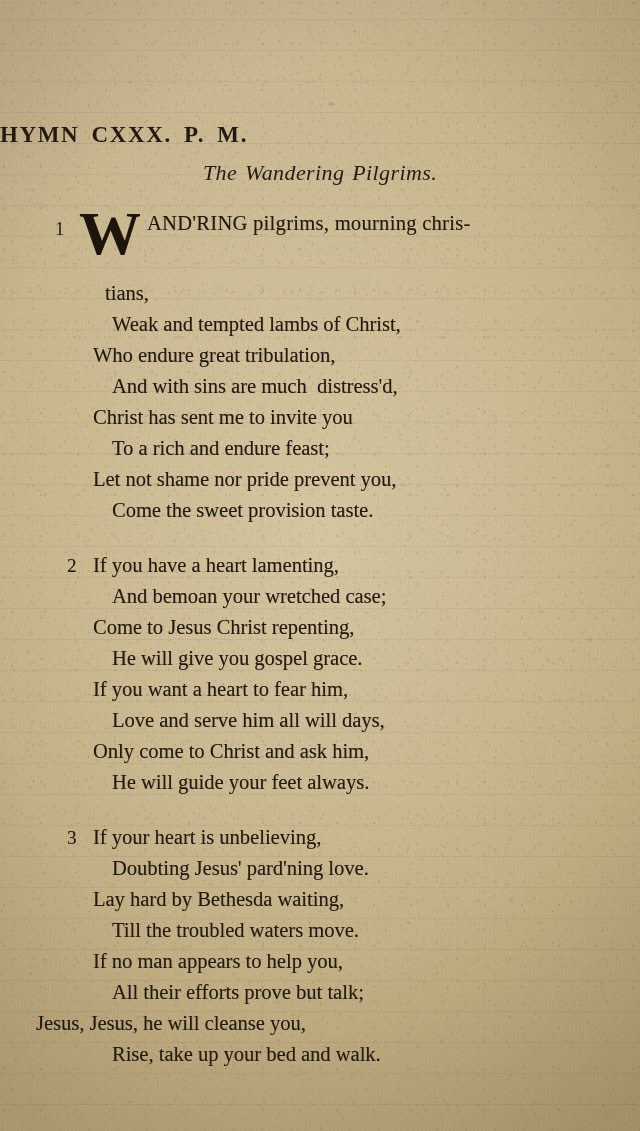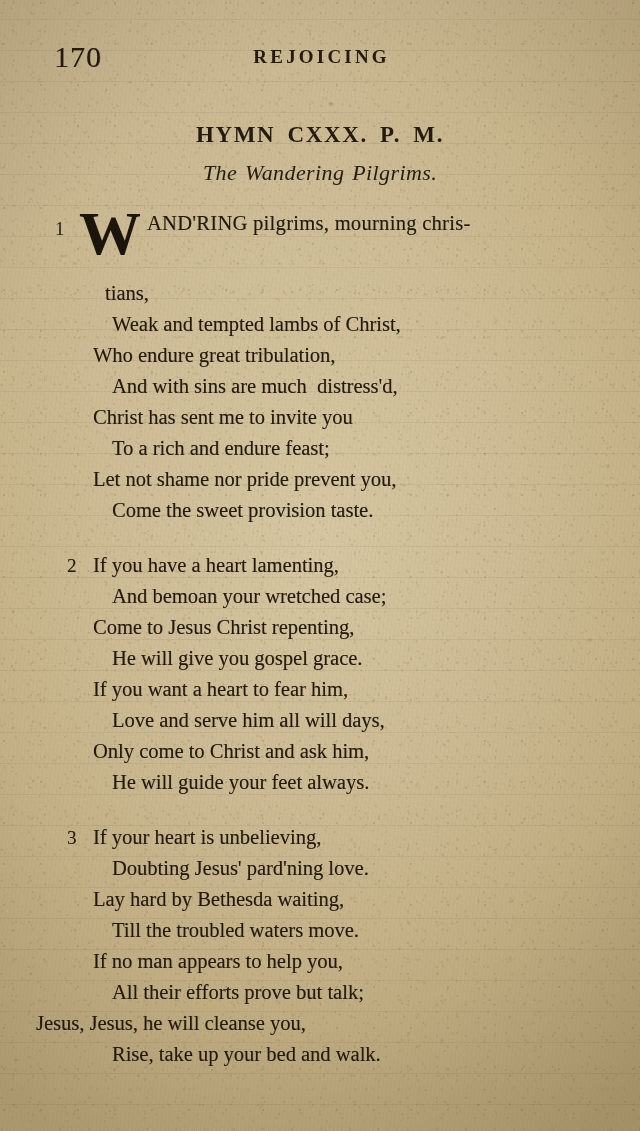--- a/index.html
+++ b/index.html
@@ -132,21 +132,21 @@
     letter-spacing: 3.2px;
     text-indent: 3.2px;
     font-weight: 700;
     color: #241c12;
   }
 
   .hymn-number {
     position: absolute;
     top: 122px;
     left: 0; right: 0;
-    text-align: center;
+    text-align: left;
     font-size: 23px;
     font-weight: 700;
     letter-spacing: 1.6px;
     word-spacing: 5px;
     color: #231b11;
   }
   .hymn-subtitle {
     position: absolute;
     top: 160px;
     left: 0; right: 0;
@@ -246,24 +246,20 @@
 
 <div id="page">
 
   <div class="grain fine"></div>
   <div class="grain coarse"></div>
   <div class="foxing"></div>
   <div class="bleed-through"></div>
 
   <div class="content">
 
-    <div class="running-head">
-      <div class="folio">170</div>
-      <div class="head-title">REJOICING</div>
-    </div>
 
     <div class="hymn-number">HYMN  CXXX.  P. M.</div>
     <div class="hymn-subtitle">The Wandering Pilgrims.</div>
 
     <div class="stanzas">
 
       <div class="stanza">
         <div class="opening">
           <span class="stanza-num">1</span>
           <span class="dropcap">W</span>

